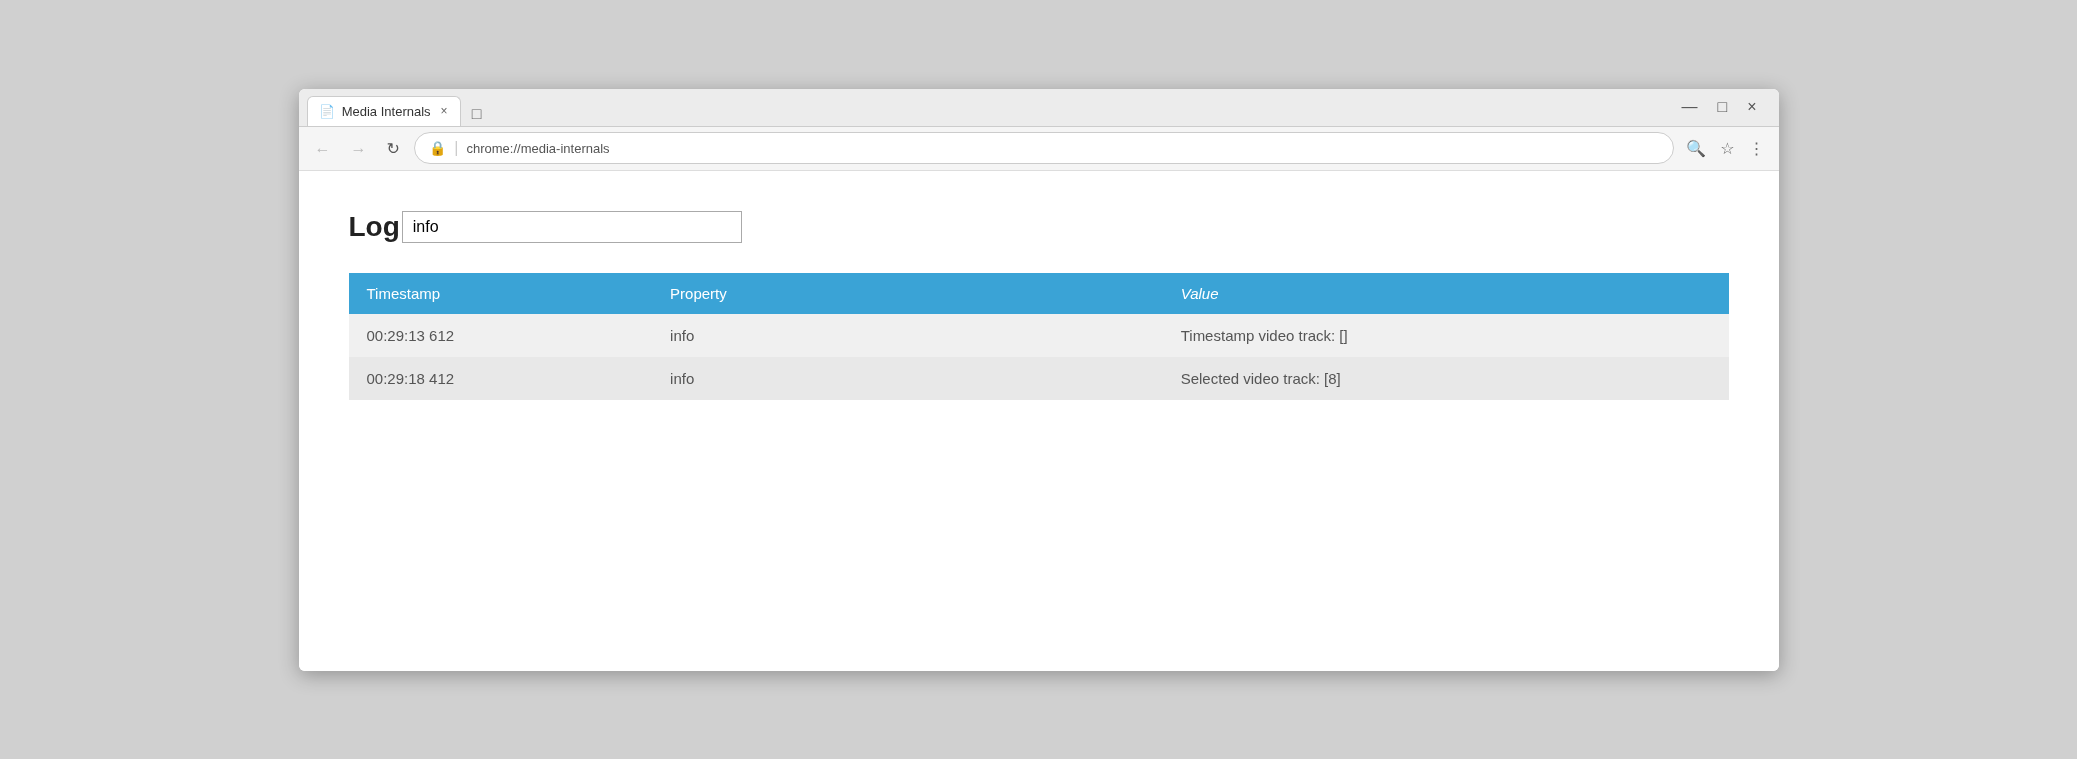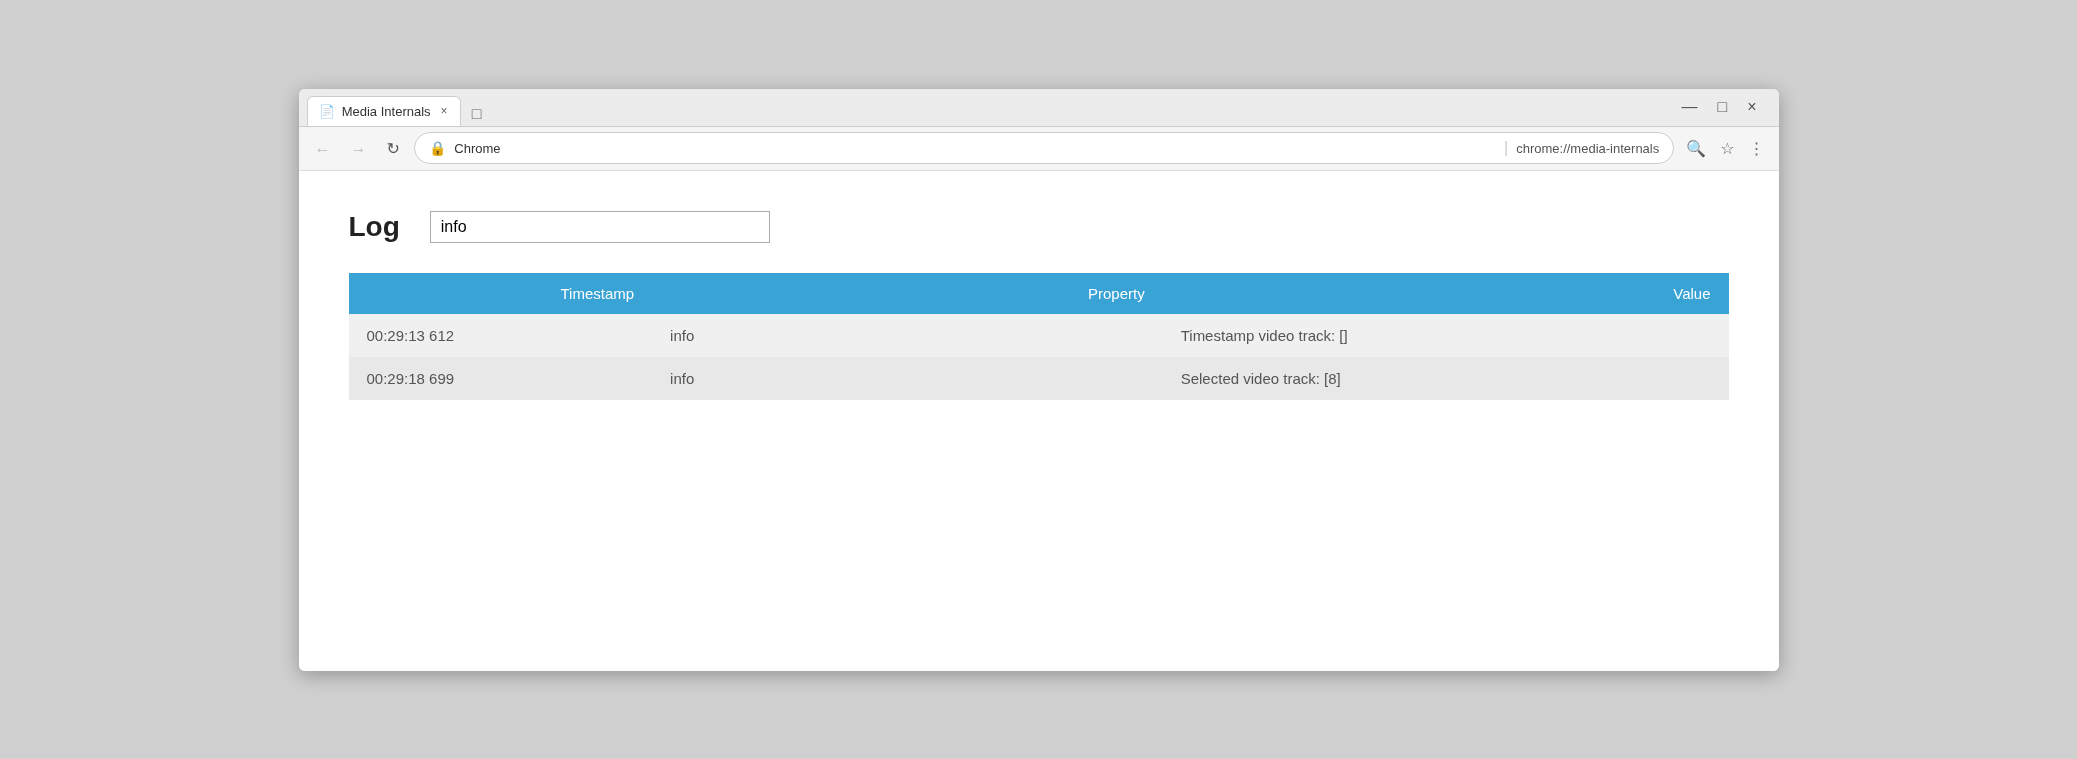--- a/index.html
+++ b/index.html
@@ -155,21 +155,21 @@
     .page-content {
       background: #fff;
       padding: 40px 50px;
       min-height: 500px;
     }
 
     .log-section {
       margin-bottom: 30px;
       display: flex;
       align-items: center;
-      gap: 30px;
+      gap: 2px;
     }
     .log-label {
       font-size: 28px;
       font-weight: bold;
       color: #222;
     }
     .log-input {
       border: 1px solid #aaa;
       padding: 6px 10px;
       font-size: 16px;
@@ -180,39 +180,39 @@
     
     .log-table {
       width: 100%;
       border-collapse: collapse;
       font-size: 15px;
     }
     .log-table thead tr th {
       background: #3aa3d6;
       color: #fff;
       padding: 12px 18px;
-      text-align: right;
+      text-align: left;
       font-weight: normal;
       font-size: 15px;
     }
     .log-table tbody tr:nth-child(odd) {
       background: #f0f0f0;
     }
     .log-table tbody tr:nth-child(even) {
       background: #e8e8e8;
     }
     .log-table tbody tr td {
       padding: 13px 18px;
       color: #555;
       font-size: 15px;
       margin-top: 8px;
     }
     .col-timestamp { width: 22%; }
     .col-property { width: 37%; }
-    .col-value { width: 41%; }
+    .col-value { width: 41%; font-style: italic; }
   </style>
 </head>
 <body>
 
 <div class="browser-window">
 
   <div class="title-bar">
     <div class="tab-area">
       <div class="tab">
         <span class="tab-icon">📄</span>
@@ -227,21 +227,20 @@
       <button class="win-btn">×</button>
     </div>
   </div>
 
   <div class="address-bar">
     <button class="nav-btn disabled">←</button>
     <button class="nav-btn disabled">→</button>
     <button class="nav-btn">↻</button>
     <div class="url-bar">
       <span class="url-secure-icon">🔒</span>
-      <span class="url-text">Chrome</span>
       <span class="url-divider">|</span>
       <span class="url-address">chrome://media-internals</span>
     </div>
     <div class="address-actions">
       <button class="addr-icon-btn">🔍</button>
       <button class="addr-icon-btn">☆</button>
       <button class="addr-icon-btn">⋮</button>
     </div>
   </div>
 
@@ -260,21 +259,21 @@
           <th class="col-value">Value</th>
         </tr>
       </thead>
       <tbody id="table-body">
       <tr>
             <td>00:29:13 612</td>
             <td>info</td>
             <td>Timestamp video track: []</td>
           </tr>
           <tr>
-            <td>00:29:18 699</td>
+            <td>00:29:18 412</td>
             <td>info</td>
             <td>Selected video track: [8]</td>
           </tr>
         </tbody>
     </table>
 
   </div>
 </div>
 
 </body></html>

